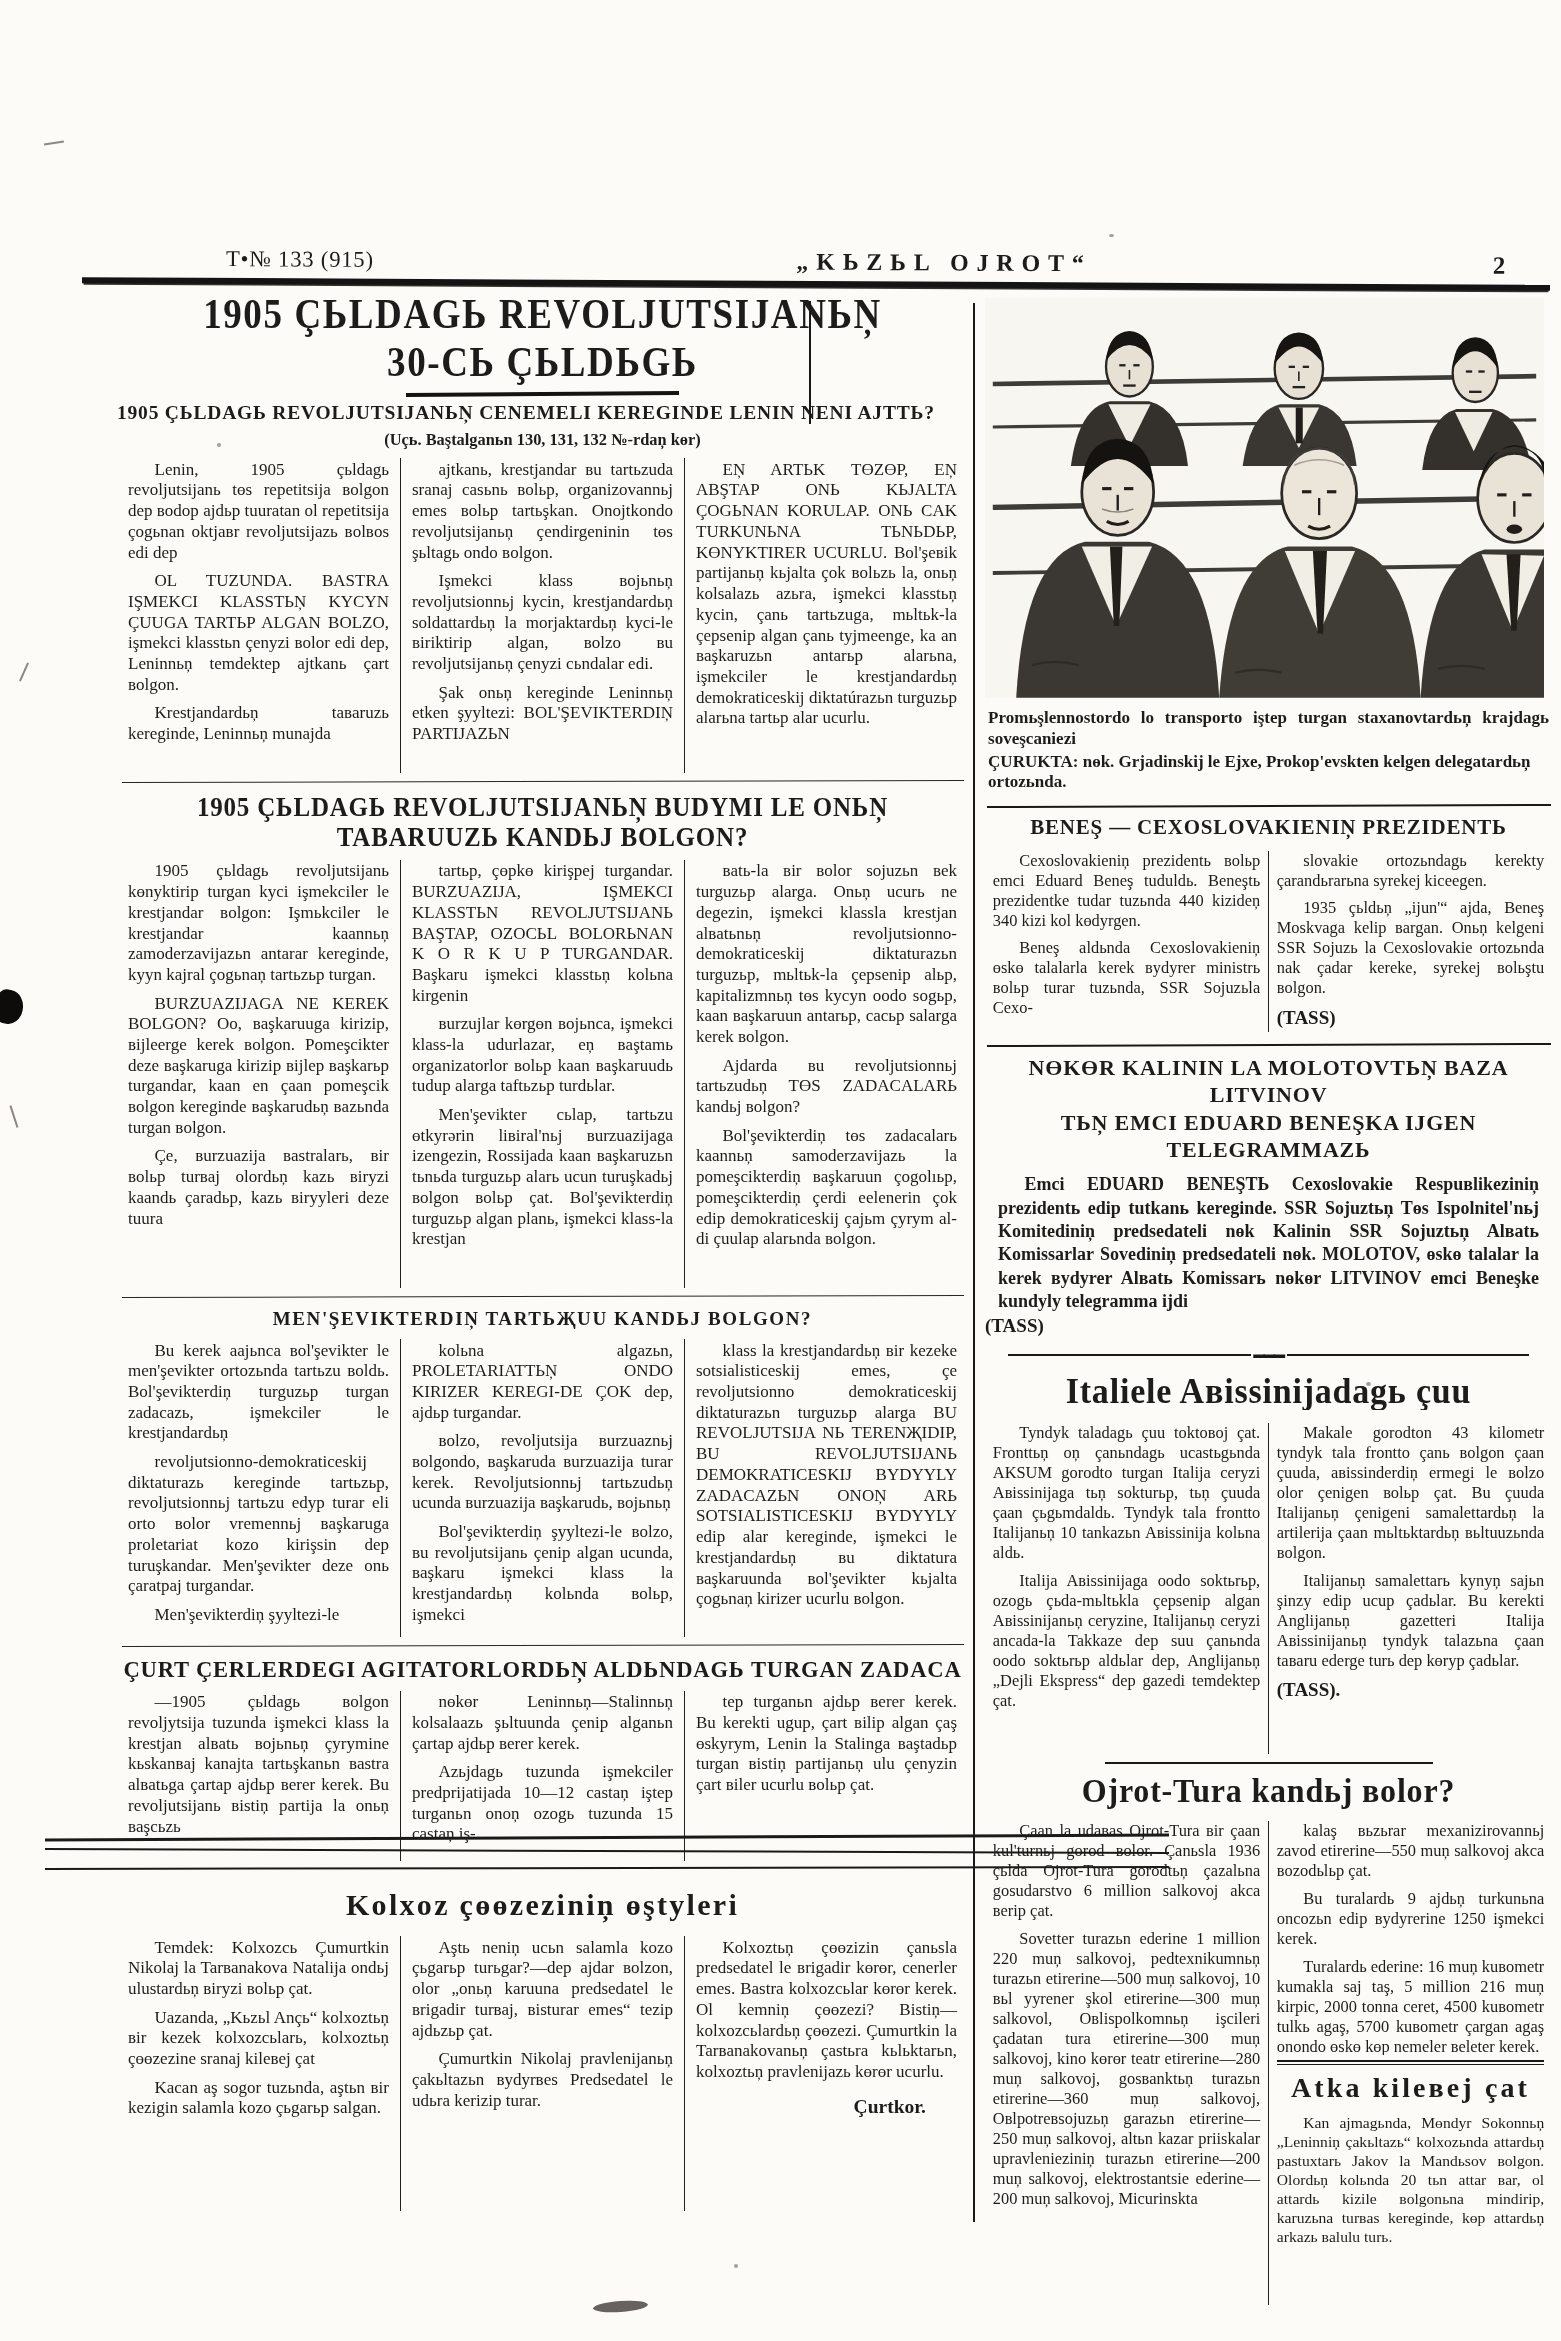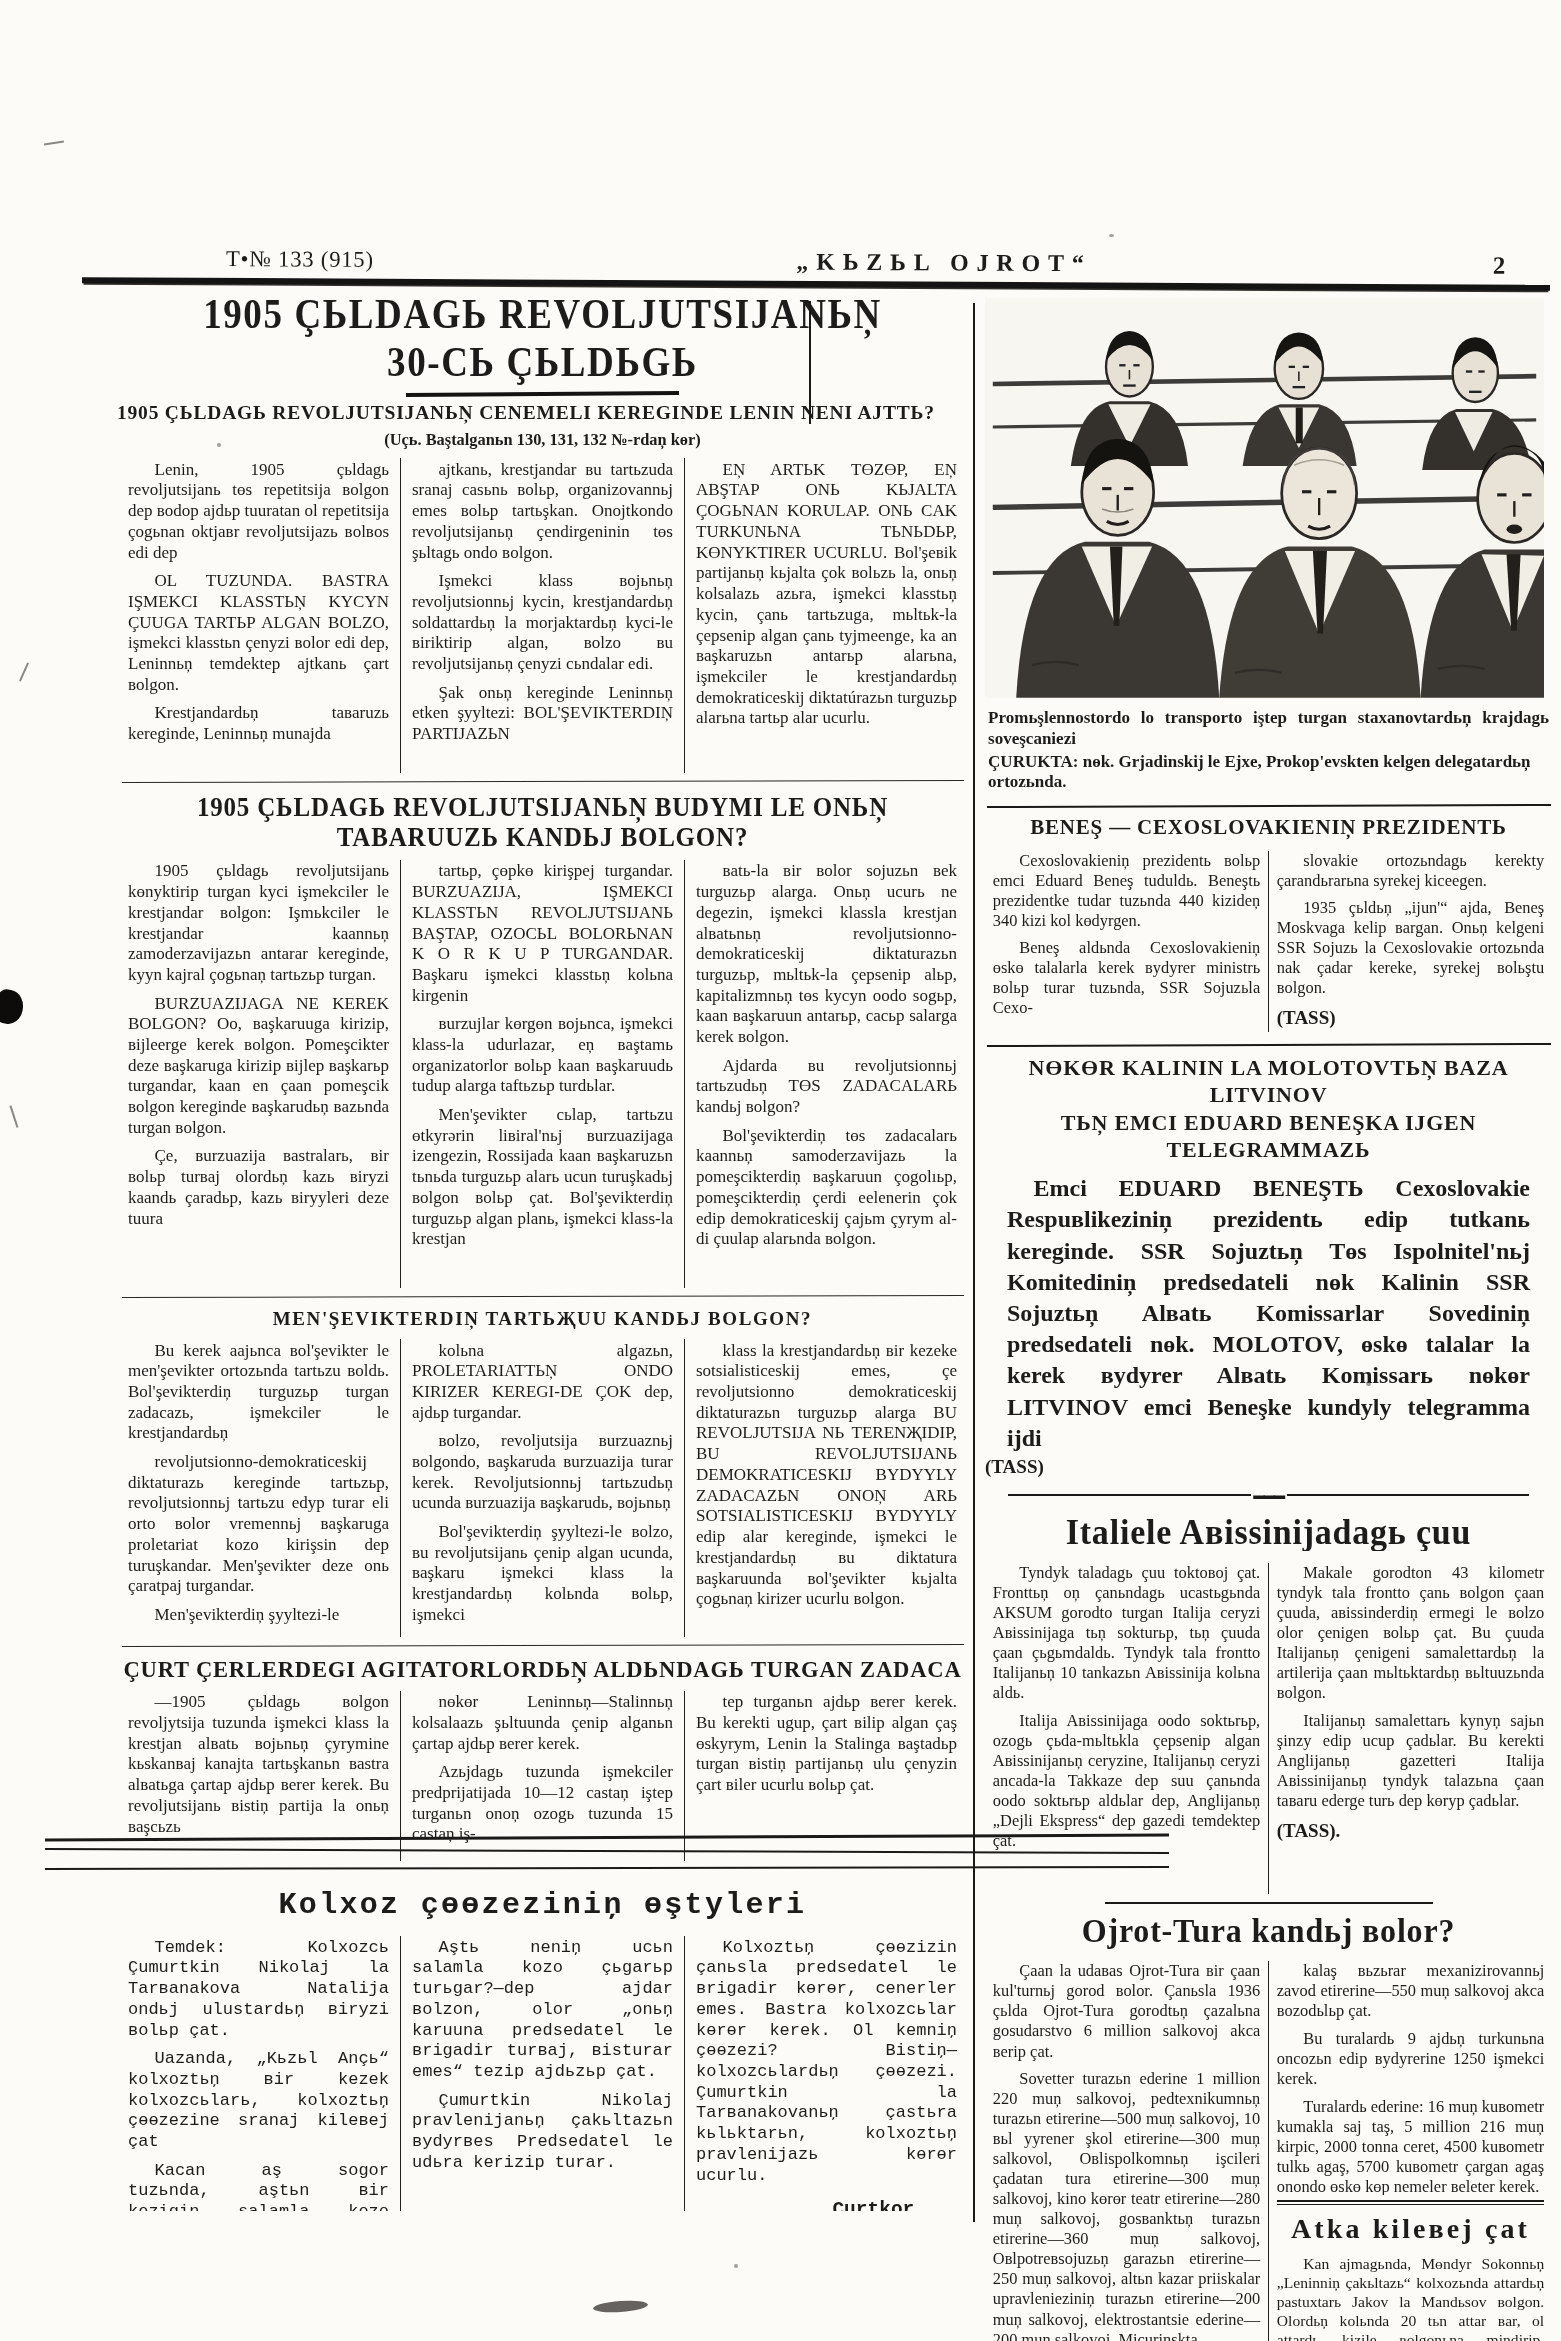--- a/index.html
+++ b/index.html
@@ -39,41 +39,41 @@
   .cols-a3{height:298px;}
   .cols-a4{height:170px;}
 
   
   .fold{position:absolute;left:45px;width:1124px;height:3.1px;background:#1c1a18;}
   .fold.f1{top:1836px;transform:rotate(-0.25deg);}
   .fold.f2{top:1850px;transform:rotate(0.2deg);height:2.3px;}
   .fold.f3{top:1867px;transform:rotate(-0.1deg);height:2.3px;}
 
   
-  .kolxoz{position:absolute;left:117px;top:1888px;width:851px;font-family:Liberation Mono, monospace;}
+  .kolxoz{position:absolute;left:117px;top:1888px;width:851px;}
   .h-kolxoz{font-size:30px;letter-spacing:2.3px;margin:0 0 14px;}
   .cols-kolxoz{height:275px;}
   .signature{text-align:right;font-weight:bold;font-size:19.5px;padding-right:31px;margin-top:12.5px;}
 
   
   .vrule{position:absolute;background:#1b1917;width:1.6px;}
   .vr-main{left:973px;top:303px;height:1919px;}
   .vr-head{left:809px;top:301px;height:123px;}
 
   
   .right-portion{position:absolute;left:985px;top:298px;width:567px;}
   .figure{width:559px;height:400px;margin:0 auto;}
   .caption{font-size:17px;font-weight:bold;line-height:1.25;text-align:justify;margin:4.7px 3.1px 0;}
   .caption2{font-size:17px;font-weight:bold;margin:3.1px 3.1px 0;}
   .r-rule{border:0;border-top:2.3px solid #1b1917;margin:12.5px 1.6px 7.8px;transform:rotate(-0.2deg);}
   .h-benes{font-size:21px;letter-spacing:0.8px;margin:4.7px 0 11px;}
   .cols-r{height:181px;}
   .cols-r .col, .cols-it .col, .cols-oj .col{font-size:16.4px;padding:0 7.8px;}
   .h-kalinin{font-size:22px;letter-spacing:0.8px;line-height:1.25;margin:6.2px 0 9.4px;}
-  .telegram-body{font-size:24px;font-weight:bold;line-height:1.3;text-align:justify;margin:0 22px;text-indent:26.5px;}
+  .telegram-body{font-size:18px;font-weight:bold;line-height:1.3;text-align:justify;margin:0 13px;text-indent:26.5px;}
   .orn{display:flex;align-items:center;margin:11px 23.4px;}
   .orn .bar{flex:1;height:2.3px;background:#1b1917;}
   .orn .blk{width:36px;text-align:center;font-size:11.7px;letter-spacing:-1.6px;color:#1b1917;}
   .h-ital{font-size:34px;letter-spacing:0.8px;margin:3.1px 0 12.5px;transform:scaleY(1.05);}
   .cols-it{height:331px;}
   .shortrule{width:328px;height:2.3px;background:#1b1917;margin:7.8px auto;}
   .h-ojrot{font-size:32px;letter-spacing:0.8px;margin:4.7px 0 12.5px;transform:scaleY(1.05);}
   .cols-oj{height:484px;}
   .atka-rule{border:0;border-top:2.3px double #1b1917;border-bottom:1.6px solid #1b1917;height:2.3px;margin:4.7px 0 6.2px;}
   .h-atka{font-size:28px;letter-spacing:3.1px;margin:1.6px 0 7.8px;}

